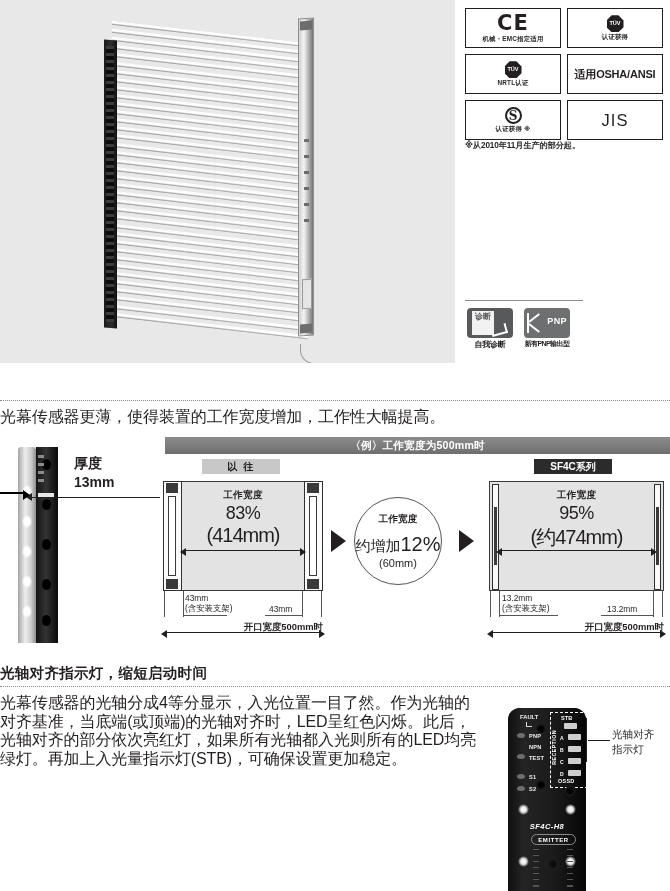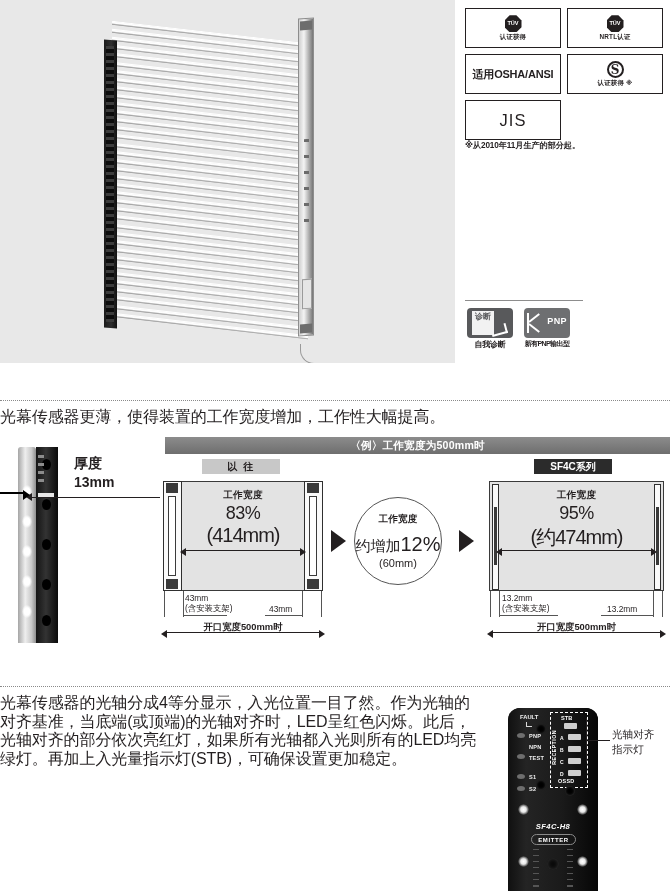--- a/index.html
+++ b/index.html
@@ -297,21 +297,21 @@
   .panel .below .vl {
     position: absolute; top: 0; width: 0; height: 26px; border-left: 1px solid #555;
   }
   .panel .below .hl {
     position: absolute; height: 0; border-top: 1px solid #555;
   }
   .panel .below .tl {
     position: absolute; font-size: 8.4px; line-height: 10px; white-space: nowrap;
   }
   .panel .below .total {
-    position: absolute; left: 0; right: 0; top: 30px; text-align: center;
+    position: absolute; left: 0; right: 0; top: 30px; text-align: right;
     font-size: 9.4px; font-weight: bold;
   }
   .panel .below .totline {
     position: absolute; left: 4px; right: 4px; top: 41px; height: 0;
     border-top: 1.3px solid #231f20;
   }
   .panel .below .totline::before, .panel .below .totline::after {
     content: ""; position: absolute; top: -3.5px;
     width: 0; height: 0;
     border-top: 4px solid transparent; border-bottom: 4px solid transparent;
@@ -333,21 +333,21 @@
   .tri {
     position: absolute; width: 0; height: 0;
     border-top: 11px solid transparent; border-bottom: 11px solid transparent;
     border-left: 15px solid #231f20;
   }
   .tri.a { left: 331px; top: 530px; }
   .tri.b { left: 459px; top: 530px; }
 
   
   .led-photo {
-    position: absolute; left: 508px; top: 708px; width: 90px; height: 183px;
+    position: absolute; left: 508px; top: 708px; width: 78px; height: 183px;
     background: #000;
     border-radius: 12px 12px 0 0;
     overflow: hidden;
   }
   .led-photo .body {
     position: absolute; inset: 0;
     background: linear-gradient(to right, #101010, #242424 20%, #1a1a1a 60%, #060606);
   }
   .led-photo .dot {
     position: absolute; width: 8px; height: 5px; border-radius: 50%;
@@ -480,20 +480,24 @@
         <div class="cap b"></div>
         <div class="dots"></div>
         <div class="lbl"></div>
       </div>
       <div class="lc-cable"></div>
     </div>
   </div>
 
   <div class="cert-grid">
 
+    <div class="cert-cell">
+      <div class="ce-mark">CE</div>
+      <div class="cert-cap">机械・EMC指定适用</div>
+    </div>
 
     <div class="cert-cell">
       <div class="oct">TÜV</div>
       <div class="cert-cap">认证获得</div>
     </div>
 
     <div class="cert-cell">
       <div class="oct nrtl">TÜV</div>
       <div class="cert-cap">NRTL认证</div>
     </div>
@@ -640,20 +644,21 @@
       <div class="tl" style="left:13px; top:2px">
         <span>13.2mm</span><br>
         <span>(含安装支架)</span>
       </div>
       <div class="tl" style="left:118px; top:13px">13.2mm</div>
       <div class="total">开口宽度500mm时</div>
       <div class="totline"></div>
     </div>
   </div>
 
+  <div class="sec-head" style="top:664px">光轴对齐指示灯，缩短启动时间</div>
   <div class="sec-rule" style="top:686px"></div>
   <div class="sec-body" style="left:0; top:694px; width:484px">光幕传感器的光轴分成4等分显示，入光位置一目了然。作为光轴的对齐基准，当底端(或顶端)的光轴对齐时，LED呈红色闪烁。此后，光轴对齐的部分依次亮红灯，如果所有光轴都入光则所有的LED均亮绿灯。再加上入光量指示灯(STB)，可确保设置更加稳定。</div>
 
   <div class="led-photo">
     <div class="body"></div>
 
     <div class="fault">FAULT</div>
     <div class="faultmark"></div>
 
     <div class="dot" style="left:9px; top:25px"></div>

